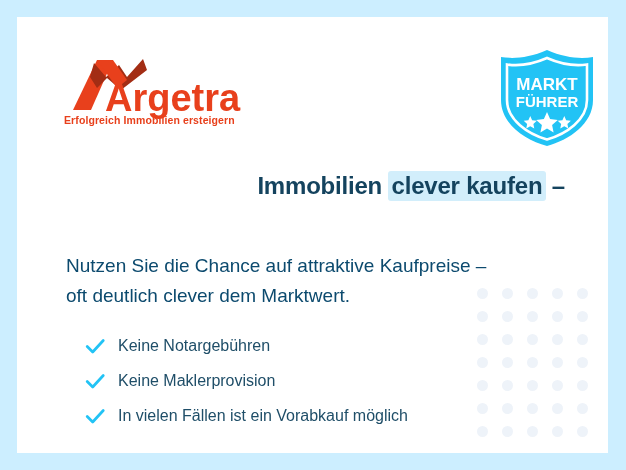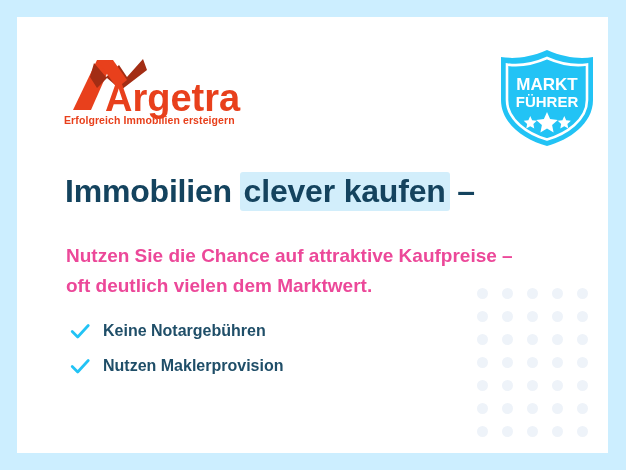--- a/index.html
+++ b/index.html
@@ -71,56 +71,56 @@
   }
   #badge svg { display: block; }
 
   
   #headline {
     position: absolute;
     left: 48px;
     top: 134px;
     width: 500px;
     color: #14435E;
-    font-size: 32px;
+    font-size: 24px;
     font-weight: bold;
     line-height: 38px;
     letter-spacing: -0.2px;
+    text-align: right;
   }
   .hl-line { white-space: nowrap; }
   .hl-mark {
     background: #D2EEFB;
     border-radius: 3px;
     padding: 1px 4px 2px 4px;
     margin: 0 -1px;
   }
 
   
   #subheadline {
     position: absolute;
     left: 49px;
-    top: 224px;
+    top: 234px;
     width: 520px;
-    color: #ec4899;
+    color: #0c4a6e;
     font-size: 19px;
-    font-weight: bold;
+    font-weight: normal;
     line-height: 30px;
   }
   .sub-line { white-space: nowrap; }
 
   
   #benefits {
     position: absolute;
     left: 52px;
     top: 298px;
     width: 470px;
-    margin: 0;
+    margin: 15px;
     padding: 0;
     list-style: none;
-    font-weight: bold;
   }
   #benefits li {
     display: flex;
     align-items: center;
     height: 32px;
     margin-bottom: 3px;
   }
   .check-icon {
     width: 22px;
     height: 22px;
@@ -207,32 +207,38 @@
         </g>
       </svg>
     </div>
 
     <h1 id="headline">
       <div class="hl-line"><span>Immobilien </span><span class="hl-mark">clever kaufen</span><span> –</span></div>
     </h1>
 
     <div id="subheadline">
       <div class="sub-line">Nutzen Sie die Chance auf attraktive Kaufpreise –</div>
-      <div class="sub-line">oft deutlich vielen dem Marktwert.</div>
+      <div class="sub-line">oft deutlich clever dem Marktwert.</div>
     </div>
 
     <ul id="benefits">
       <li>
         <svg class="check-icon" viewBox="0 0 24 24">
           <polyline points="3.5,12.5 9.5,18.5 21,6" fill="none" stroke="#22C3F5" stroke-width="3" stroke-linecap="round" stroke-linejoin="round"></polyline>
         </svg>
         <span class="benefit-text">Keine Notargebühren</span>
       </li>
       <li>
         <svg class="check-icon" viewBox="0 0 24 24">
           <polyline points="3.5,12.5 9.5,18.5 21,6" fill="none" stroke="#22C3F5" stroke-width="3" stroke-linecap="round" stroke-linejoin="round"></polyline>
         </svg>
-        <span class="benefit-text">Nutzen Maklerprovision</span>
+        <span class="benefit-text">Keine Maklerprovision</span>
+      </li>
+      <li>
+        <svg class="check-icon" viewBox="0 0 24 24">
+          <polyline points="3.5,12.5 9.5,18.5 21,6" fill="none" stroke="#22C3F5" stroke-width="3" stroke-linecap="round" stroke-linejoin="round"></polyline>
+        </svg>
+        <span class="benefit-text">In vielen Fällen ist ein Vorabkauf möglich</span>
       </li>
     </ul>
 
   </div>
 </div>
 
 </body></html>

